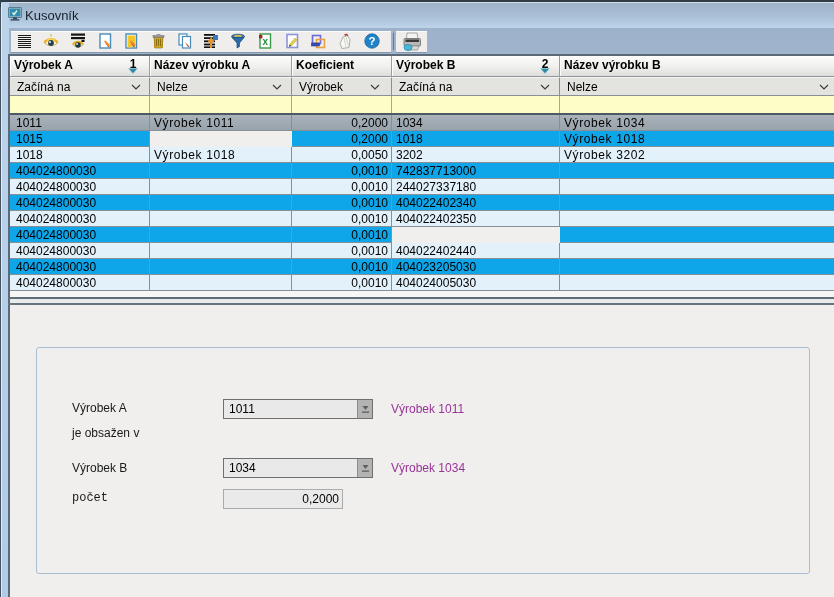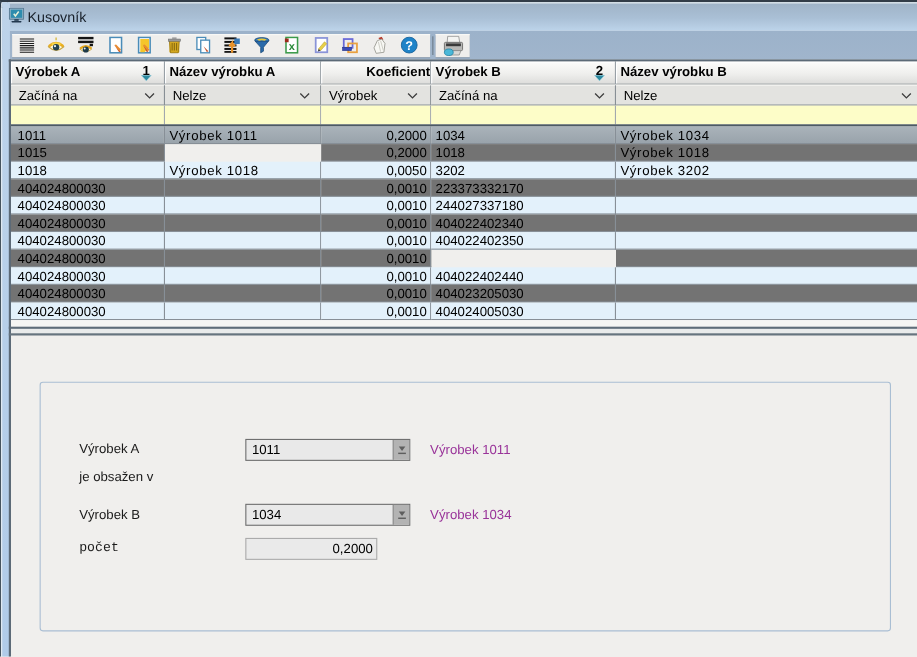--- a/index.html
+++ b/index.html
@@ -25,21 +25,21 @@
 .fcell{top:77px;height:19px;background:#e3e3e0;border-right:1px solid #888f95;border-bottom:1px solid #888f95;border-top:1px solid #f4f4f2;line-height:18px;white-space:nowrap;}
 .ycell{top:96px;height:17px;background:#fdfdc8;border-right:1px solid #a2a8ae;}
 #ydark{left:10px;top:113px;width:824px;height:2px;background:#4d5a64;}
 .row{left:10px;width:824px;height:16px;}
 .cell{position:absolute;top:0;height:16px;line-height:16px;border-right:1px solid #878f97;border-bottom:1px solid #878f97;white-space:nowrap;overflow:hidden;padding-left:4px;}
 .c1{left:0;width:140px;padding-left:6px;}
 .c2{left:140px;width:142px;letter-spacing:0.6px;}
 .c3{left:282px;width:100px;text-align:right;padding-right:3px;}
 .c4{left:382px;width:168px;}
 .c5{left:550px;width:274px;border-right:none;letter-spacing:0.6px;}
-.wrow .cell{background:#737373;}
+.wrow .cell{background:#0ea5e9;}
 .brow .cell{background:#e3f1fb;}
 .srow .cell{background:linear-gradient(#aab3ba,#99a3ab);}
 #belowrows{left:10px;top:291px;width:824px;height:6px;background:#f6f6f4;}
 #tbot1{left:8px;top:297px;width:826px;height:2px;background:#5f6d79;}
 #tgap{left:10px;top:299px;width:824px;height:4px;background:#e9ebeb;}
 #tbot2{left:8px;top:303px;width:826px;height:2px;background:#66747f;}
 #formbox{left:36px;top:347px;width:774px;height:227px;border:1px solid #a9bed3;border-radius:3px;}
 .lbl{left:72px;height:19px;line-height:19px;color:#1a1a1a;}
 .combo{left:223px;width:150px;height:20px;background:#e9e9e9;border:1px solid #6f6f6f;line-height:18px;padding-left:5px;}
 .cbtn{position:absolute;right:0;top:0;width:15px;height:18px;background:#b3b3b3;border-left:1px solid #8e8e8e;}
@@ -169,21 +169,21 @@
         <path d="M4 14 h13 l-1.5 4 h-10 z" fill="#d8d8d6" stroke="#8a8a88" stroke-width="0.7"></path>
         <ellipse cx="6" cy="15.5" rx="4" ry="3" fill="#4ab8d8" stroke="#2a88a8" stroke-width="0.8"></ellipse>
       </svg></div>
   </div>
 
 <div class="abs" id="tabletop"></div>
 <div class="abs" id="tableleft"></div>
 
 <div class="abs hcell" style="left:10px;width:140px;padding-left:4px;">Výrobek A</div>
 <div class="abs hcell" style="left:150px;width:142px;padding-left:4px;">Název výrobku A</div>
-<div class="abs hcell" style="left:292px;width:100px;padding-left:4px;text-align:right;">Koeficient</div>
+<div class="abs hcell" style="left:292px;width:100px;padding-left:4px;">Koeficient</div>
 <div class="abs hcell" style="left:392px;width:168px;padding-left:4px;">Výrobek B</div>
 <div class="abs hcell" style="left:560px;width:274px;padding-left:4px;border-right:none;">Název výrobku B</div>
 
 <div class="abs" style="left:126px;top:57px;width:14px;height:18px;font-weight:bold;font-size:12px;text-align:center;line-height:14px;">1</div>
 <svg class="abs" style="left:128px;top:68px" width="10" height="6" viewBox="0 0 10 6">
     <path d="M0.5 0.5 h9 l-4.5 5 z" fill="#2e8aa0" stroke="#8ec8d8" stroke-width="0.6"></path>
   </svg>
 <div class="abs" style="left:538px;top:57px;width:14px;height:18px;font-weight:bold;font-size:12px;text-align:center;line-height:14px;">2</div>
 <svg class="abs" style="left:540px;top:68px" width="10" height="6" viewBox="0 0 10 6">
     <path d="M0.5 0.5 h9 l-4.5 5 z" fill="#2e8aa0" stroke="#8ec8d8" stroke-width="0.6"></path>
@@ -235,21 +235,21 @@
       <div class="cell c1">1018</div>
       <div class="cell c2">Výrobek 1018</div>
       <div class="cell c3">0,0050</div>
       <div class="cell c4">3202</div>
       <div class="cell c5">Výrobek 3202</div>
     </div>
     <div class="abs row wrow" style="top:163px">
       <div class="cell c1">404024800030</div>
       <div class="cell c2"></div>
       <div class="cell c3">0,0010</div>
-      <div class="cell c4">223373332170</div>
+      <div class="cell c4">742837713000</div>
       <div class="cell c5"></div>
     </div>
     <div class="abs row brow" style="top:179px">
       <div class="cell c1">404024800030</div>
       <div class="cell c2"></div>
       <div class="cell c3">0,0010</div>
       <div class="cell c4">244027337180</div>
       <div class="cell c5"></div>
     </div>
     <div class="abs row wrow" style="top:195px">

